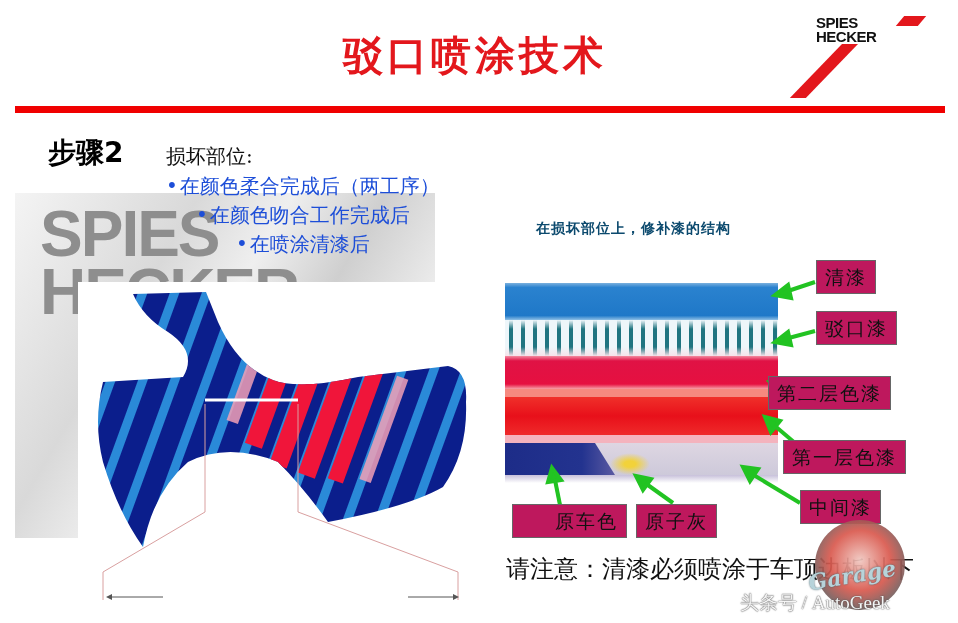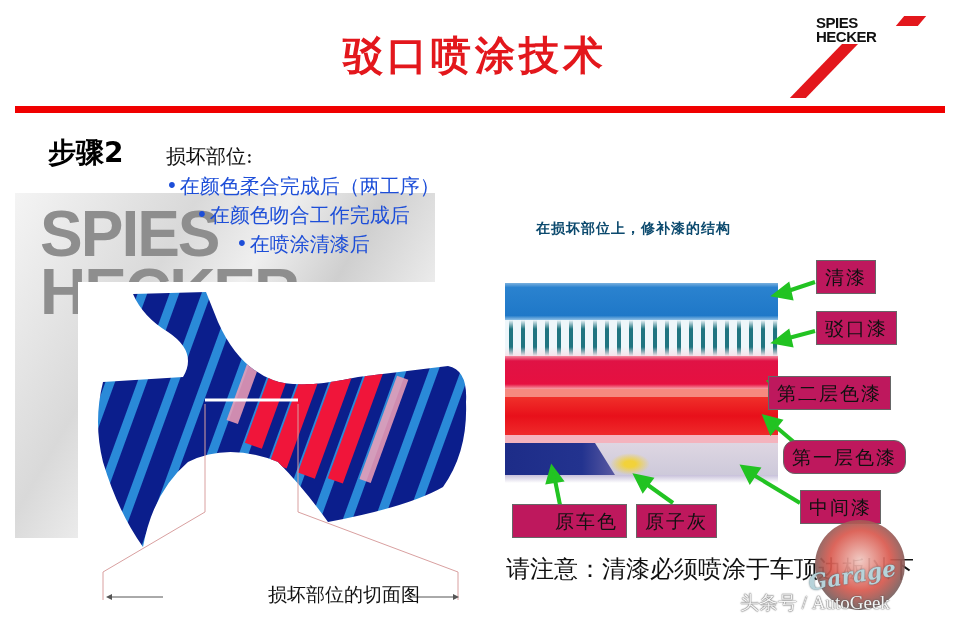--- a/index.html
+++ b/index.html
@@ -49,21 +49,21 @@
   .l-original { position: absolute; left: 0; top: 160px; width: 110px; height: 32px;
     background: linear-gradient(90deg, #1d2c88, #23338f 70%, #5b5aa2 100%); clip-path: polygon(0 0, 90px 0, 110px 100%, 0 100%); }
   .l-putty { position: absolute; left: 105px; top: 170px; width: 40px; height: 22px; background: radial-gradient(#f2d23a 20%, transparent 70%); }
   .l-fade { position: absolute; left: 0; top: 192px; width: 100%; height: 8px; background: linear-gradient(#c7c0da, #ffffff); }
 
   .callout { position: absolute; border: 1.5px solid #666; background: #be185d; font-size: 19px; color: #111;
     padding: 4px 8px; line-height: 24px; white-space: nowrap; letter-spacing: 2px; }
   .c-clear  { left: 816px; top: 260px; }
   .c-blend  { left: 816px; top: 311px; }
   .c-color2 { left: 768px; top: 376px; }
-  .c-color1 { left: 783px; top: 440px; border-radius: 12px; }
+  .c-color1 { left: 783px; top: 440px; }
   .c-mid    { left: 800px; top: 490px; }
   .c-orig   { left: 512px; top: 504px; padding-left: 42px; }
   .c-putty  { left: 636px; top: 504px; }
   .arrows { position: absolute; left: 0; top: 0; pointer-events: none; }
 
   .note { position: absolute; left: 506px; top: 555px; width: 420px; font-size: 24px; line-height: 29px; color: #111; }
 
   .watermark-badge { position: absolute; left: 815px; top: 520px; width: 90px; height: 90px; border-radius: 50%;
     background: radial-gradient(circle at 50% 45%, #f0c7c0 0%, #d9584d 45%, #6a6060 75%, #4a4a4a 100%); opacity: 0.92; }
   .watermark-badge-text { position: absolute; left: 808px; top: 562px; font-family: "DejaVu Serif", serif; font-style: italic;
@@ -124,21 +124,20 @@
       </g>
     </g>
     <line x1="127" y1="118" x2="220" y2="118" stroke="#ffffff" stroke-width="3"></line>
     <polyline points="127,122 127,230 25,290 25,318" fill="none" stroke="#d9a0a0" stroke-width="1"></polyline>
     <polyline points="220,122 220,230 380,290 380,318" fill="none" stroke="#d9a0a0" stroke-width="1"></polyline>
     <line x1="30" y1="315" x2="85" y2="315" stroke="#555" stroke-width="1"></line>
     <polygon points="28,315 34,312 34,318" fill="#555"></polygon>
     <line x1="330" y1="315" x2="378" y2="315" stroke="#555" stroke-width="1"></line>
     <polygon points="381,315 375,312 375,318" fill="#555"></polygon>
   </svg>
-  <div class="section-caption">损坏部位的切面图</div>
 </div>
 
 <div class="right-heading">在损坏部位上，修补漆的结构</div>
 
 <div class="layers">
   <div class="layer l-clear"></div>
   <div class="layer l-blend"></div>
   <div class="layer l-color2"></div>
   <div class="layer l-stripe"></div>
   <div class="layer l-color1"></div>

